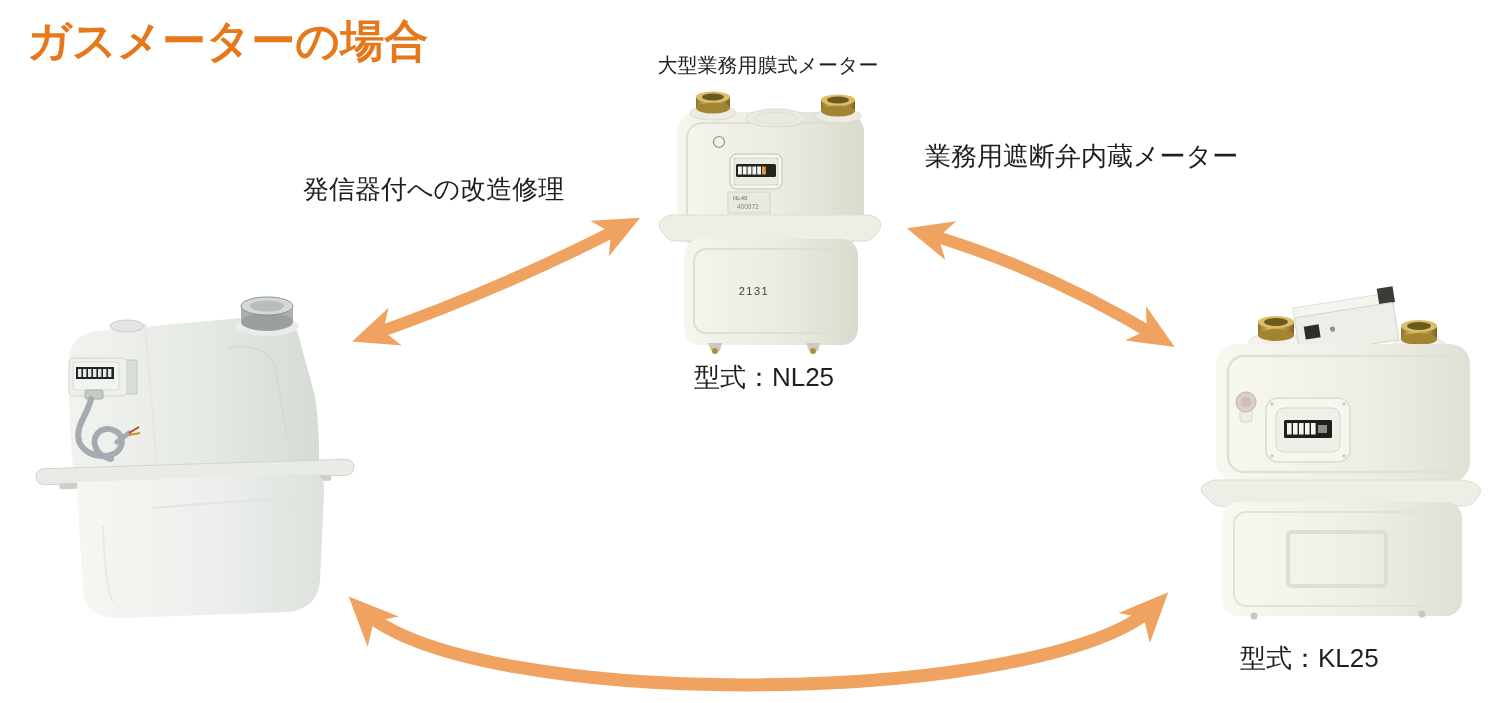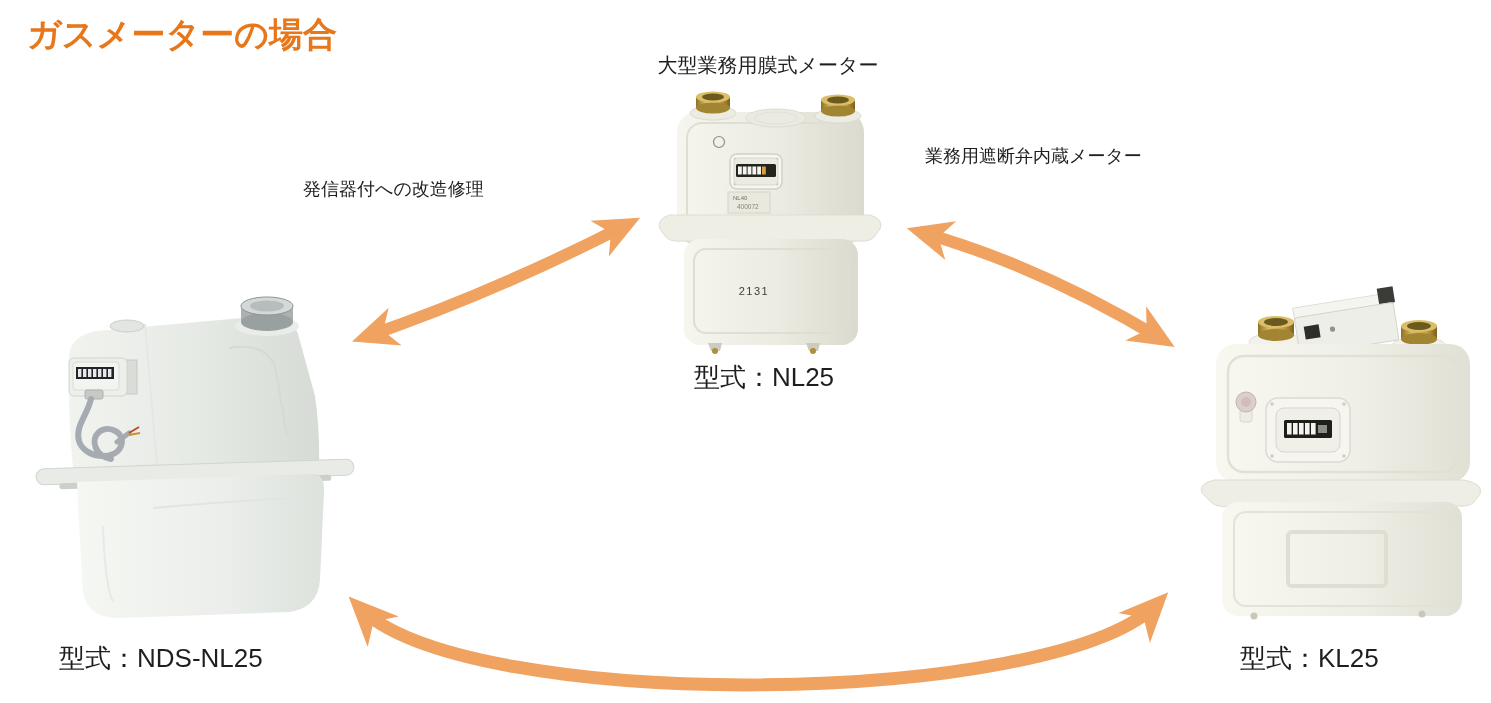--- a/index.html
+++ b/index.html
@@ -6,28 +6,28 @@
   .canvas{
     position:relative;
     width:1491px;height:703px;
     background:var(--background,#FFFFFF);
     overflow:hidden;
     font-family:"Liberation Sans","DejaVu Sans",sans-serif;
     color:var(--text-color,#1E1E1E);
   }
   .title{
     position:absolute;left:27px;top:12px;margin:0;
-    font-size:34px;font-weight:bold;
+    font-size:44px;font-weight:bold;
     color:var(--accent-orange,#E6771B);
   }
   .caption{
     position:absolute;font-size:20px;line-height:32px;white-space:nowrap;
   }
   .top-caption{left:573px;top:49px;width:390px;text-align:center;}
-  .arrow-label{position:absolute;font-size:18px;line-height:41px;white-space:nowrap;}
+  .arrow-label{position:absolute;font-size:26px;line-height:41px;white-space:nowrap;}
   .label-left{left:303px;top:169px;}
   .label-right{left:925px;top:136px;}
   .model-label{position:absolute;font-size:26px;white-space:nowrap;}
   .model-top{left:649px;top:360px;width:230px;text-align:center;}
   .model-left{left:59px;top:641px;}
   .model-right{left:1240px;top:641px;}
   figure.meter{position:absolute;margin:0;padding:0;}
   .meter-top{left:654px;top:87px;width:232px;height:268px;}
   .meter-left{left:33px;top:296px;width:324px;height:332px;}
   .meter-right{left:1196px;top:280px;width:290px;height:342px;}
@@ -179,21 +179,20 @@
       <g transform="rotate(-1.8 163 176)">
         <rect x="3" y="168" width="318" height="16" rx="8" fill="#E8EBE6" stroke="#D0D5D0"></rect>
         <rect x="26" y="183" width="272" height="6" rx="3" fill="#CBD0CB"></rect>
       </g>
 
       <path d="M44,186 L284,178 Q292,182 291,196 L287,284 Q285,312 256,316 L86,322 Q54,322 50,296 L45,210 Z" fill="url(#m2low)"></path>
       <path d="M120,212 Q210,204 272,202" fill="none" stroke="#E1E5E1" stroke-width="2"></path>
       <path d="M70,230 Q72,290 80,306" fill="none" stroke="#E6EAE6" stroke-width="2"></path>
     </svg>
   </figure>
-  <div class="model-label model-left">型式：NDS-NL25</div>
 
   <figure class="meter meter-right">
     <svg viewBox="0 0 290 342">
       <defs>
         <linearGradient id="m3body" x1="0" y1="0" x2="1" y2="0">
           <stop offset="0" stop-color="#F8F7F0"></stop>
             <stop offset="0.55" stop-color="#F0EFE7"></stop>
             <stop offset="1" stop-color="#E1E0D5"></stop>
         </linearGradient>
         <linearGradient id="m3brass" x1="0" y1="0" x2="1" y2="0">

